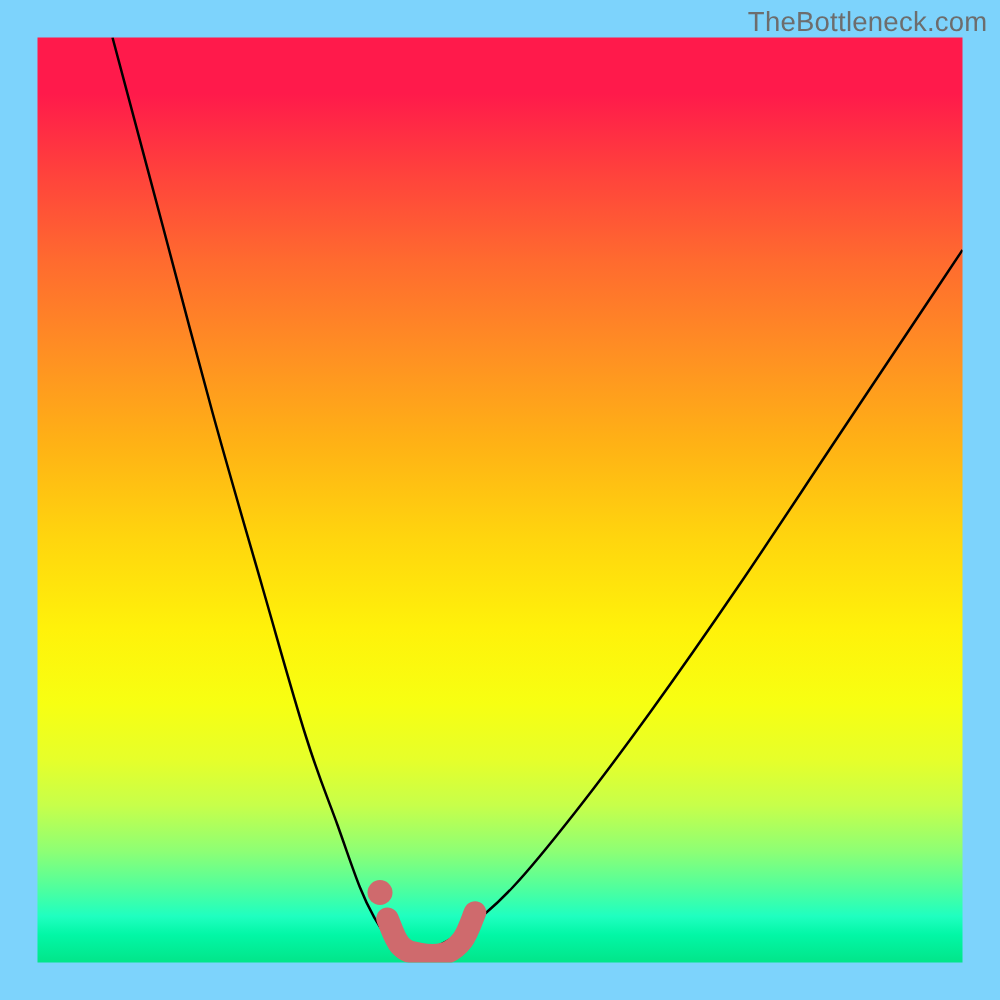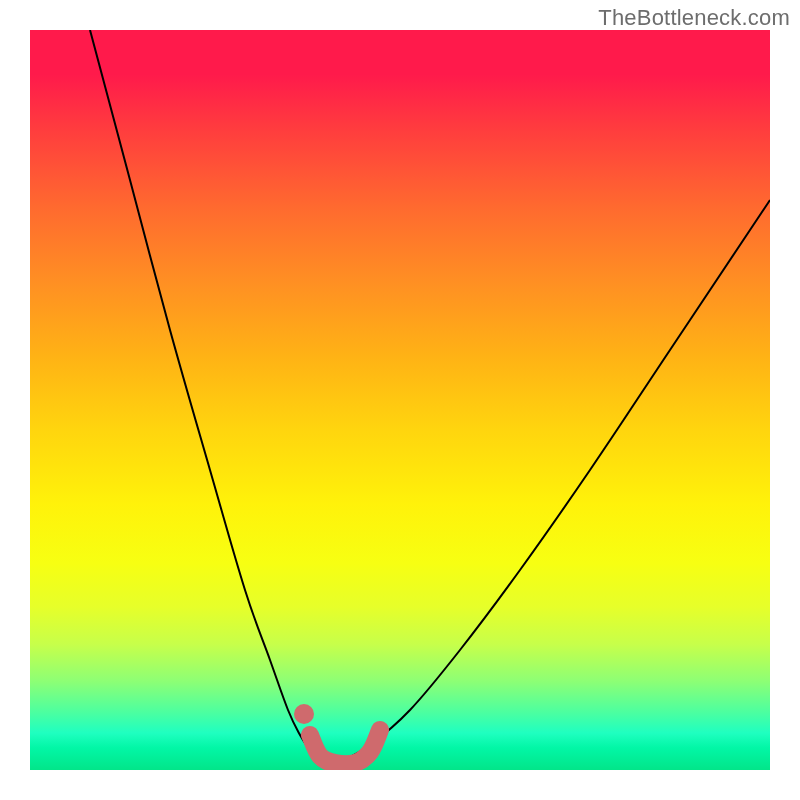--- a/index.html
+++ b/index.html
@@ -8,21 +8,21 @@
     width: 800px;
     height: 800px;
     background: #000;
     overflow: hidden;
     font-family: Arial, Helvetica, sans-serif;
   }
   .frame {
     position: relative;
     width: 800px;
     height: 800px;
-    background: #ffffff;
+    background: #7dd3fc;
   }
   .plot-area {
     position: absolute;
     left: 30px;
     top: 30px;
     width: 740px;
     height: 740px;
     background: linear-gradient(to bottom,
       #ff1a4b 0%,
       #ff1a4b 6%,

